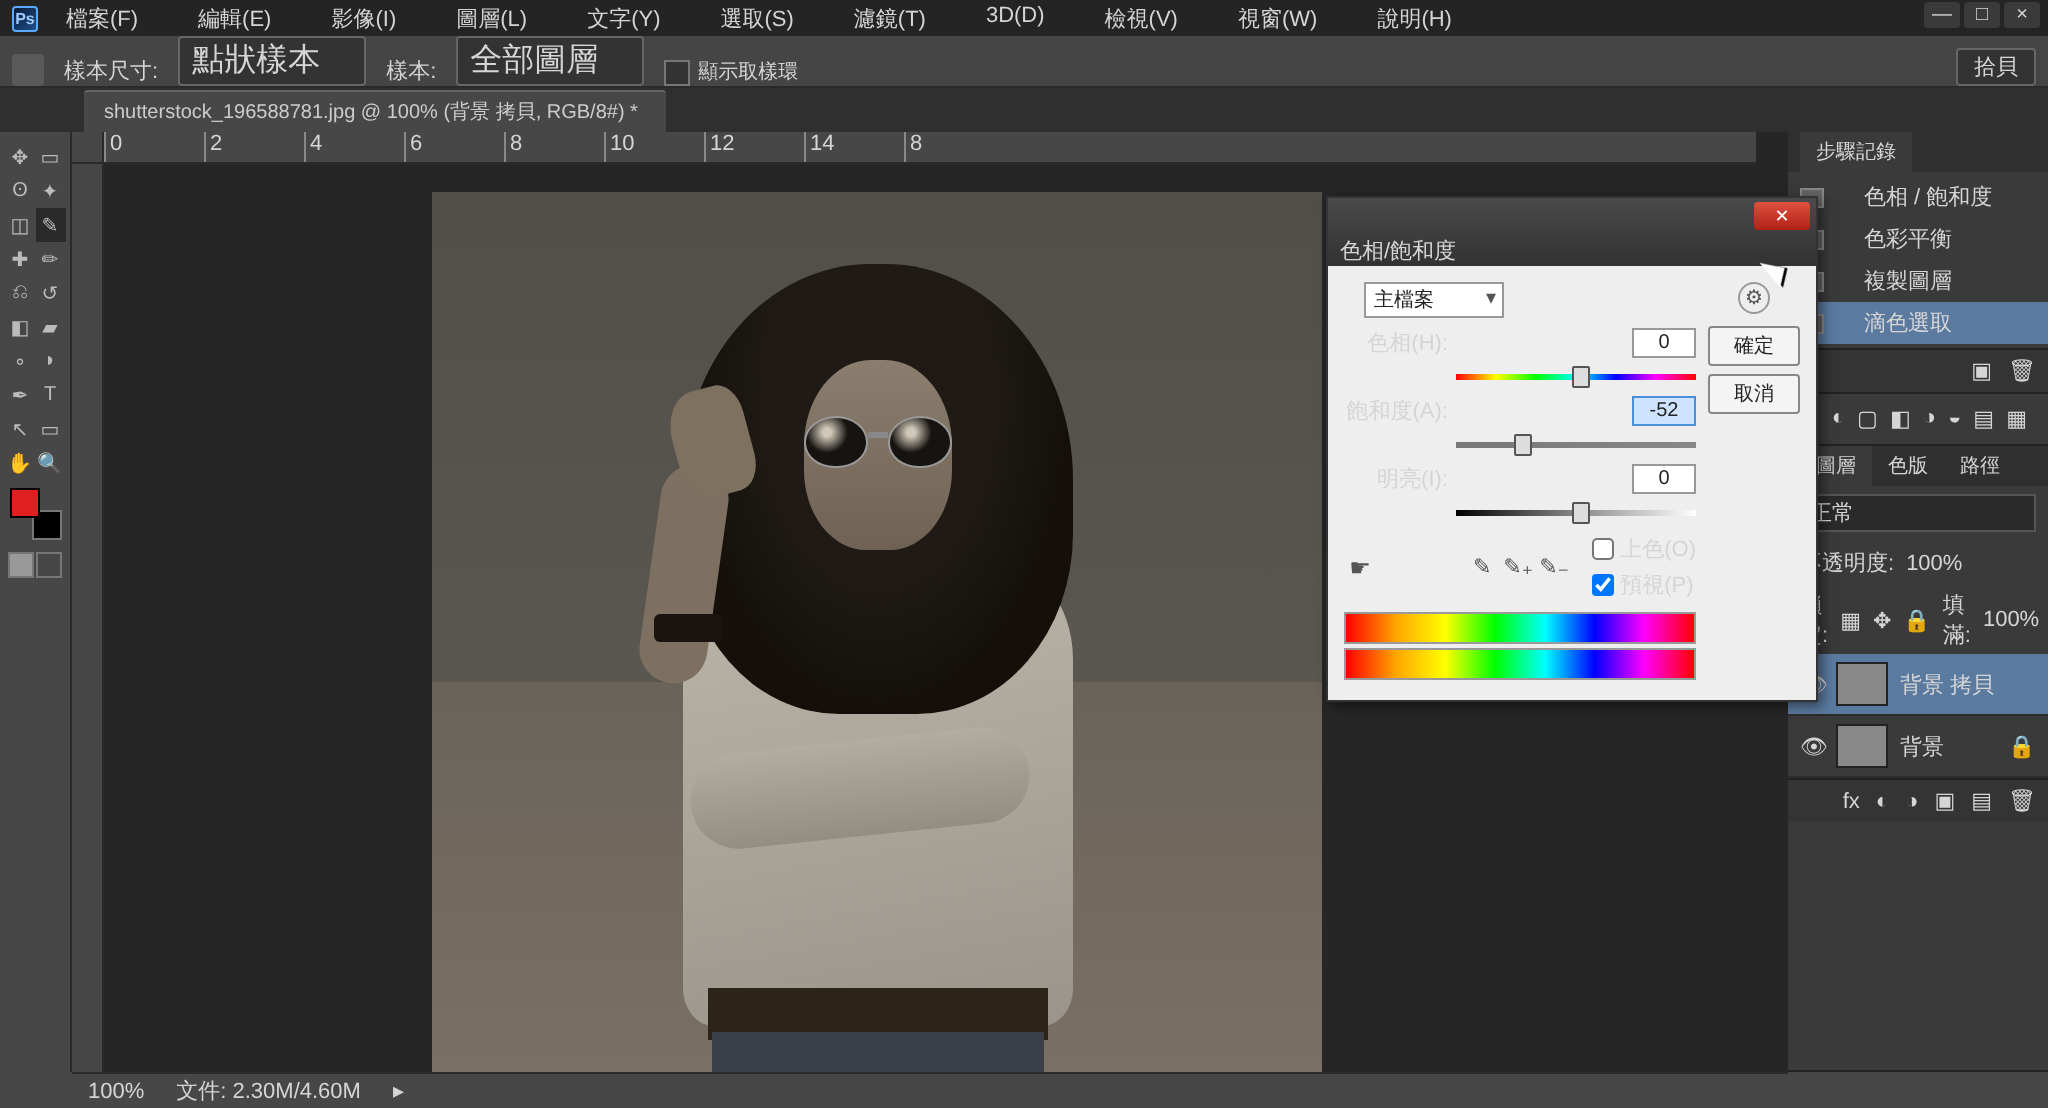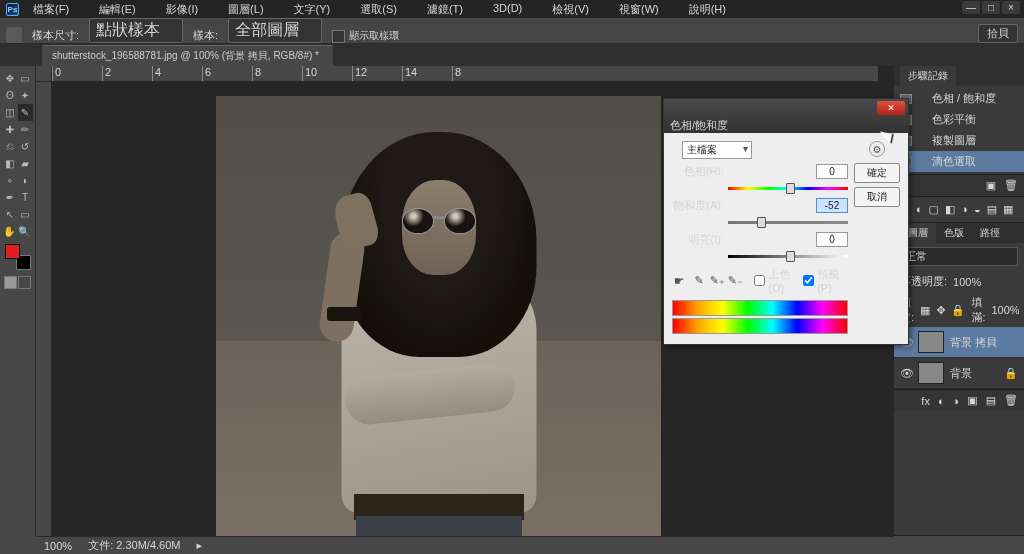--- a/index.html
+++ b/index.html
@@ -96,21 +96,21 @@
 .slider{height:9px;position:relative;margin:1px 0 5px 56px}
 .slider .track{position:absolute;top:3px;left:0;right:0;height:3px}
 .slider .knob{position:absolute;top:-1px;width:9px;height:11px;background:#ddd;border:1px solid #555;border-radius:1px}
 .hue-track{background:linear-gradient(90deg,red,yellow,lime,cyan,blue,magenta,red)}
 .sat-track{background:linear-gradient(90deg,#777,#888)}
 .lig-track{background:linear-gradient(90deg,#000,#888,#fff)}
 .dlg-bottom{display:flex;align-items:center;gap:6px;margin-top:6px}
 .hand-ico{width:16px;height:16px;display:flex;align-items:center;justify-content:center;font-size:12px;color:#555}
 .eyedrops{margin-left:auto;display:flex;gap:4px}
 .eyedrops div{width:14px;height:14px;font-size:11px;color:#555;display:flex;align-items:center;justify-content:center}
-.checks{display:flex;flex-direction:row;gap:3px;margin-left:6px}
+.checks{display:flex;flex-direction:column;gap:3px;margin-left:6px}
 .checks label{display:flex;align-items:center;gap:3px;font-size:10px;color:#222}
 .checks input{width:11px;height:11px}
 .spectrum{height:16px;margin:6px 0 0 0;background:linear-gradient(90deg,red,orange,yellow,lime,cyan,blue,magenta,red);border:1px solid #999}
 .cursor{position:absolute;width:14px;height:18px;pointer-events:none}
 .cursor::before{content:"";position:absolute;width:0;height:0;border-left:8px solid #fff;border-bottom:6px solid transparent;border-top:10px solid transparent;transform:rotate(-40deg);filter:drop-shadow(1px 1px 0 #000)}
 </style>
 </head>
 <body>
 
 <div class="titlebar">

